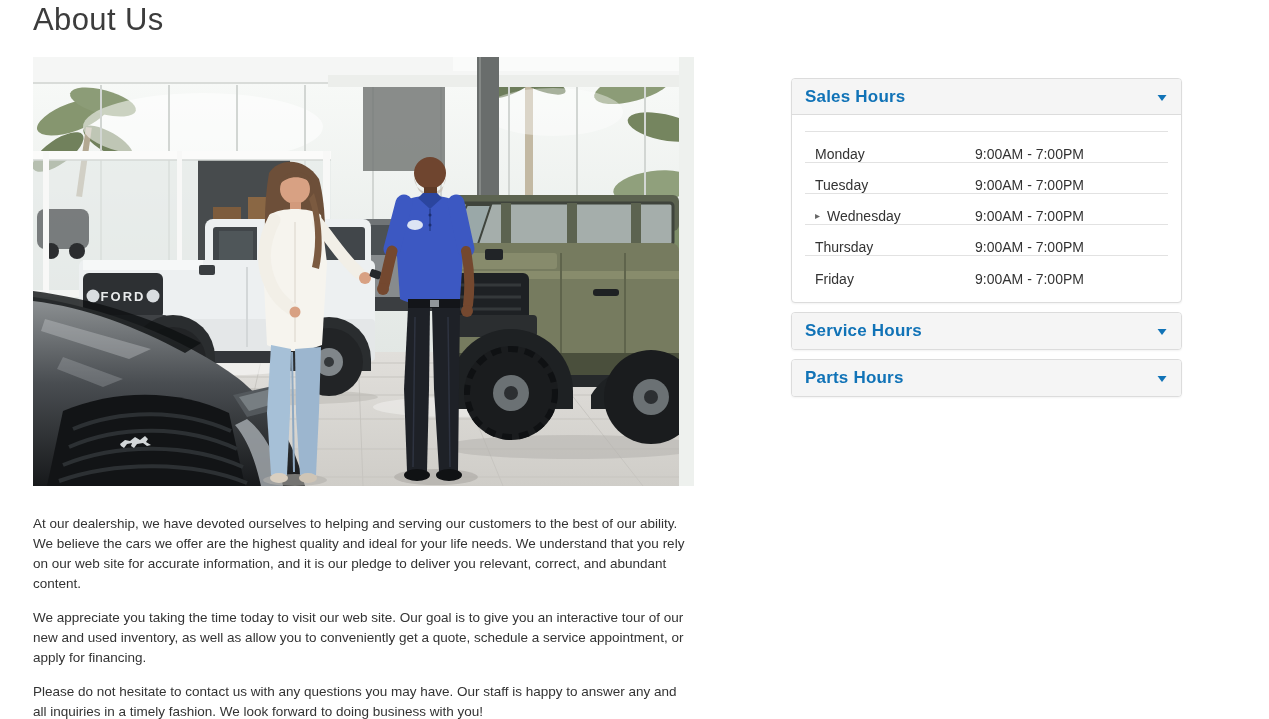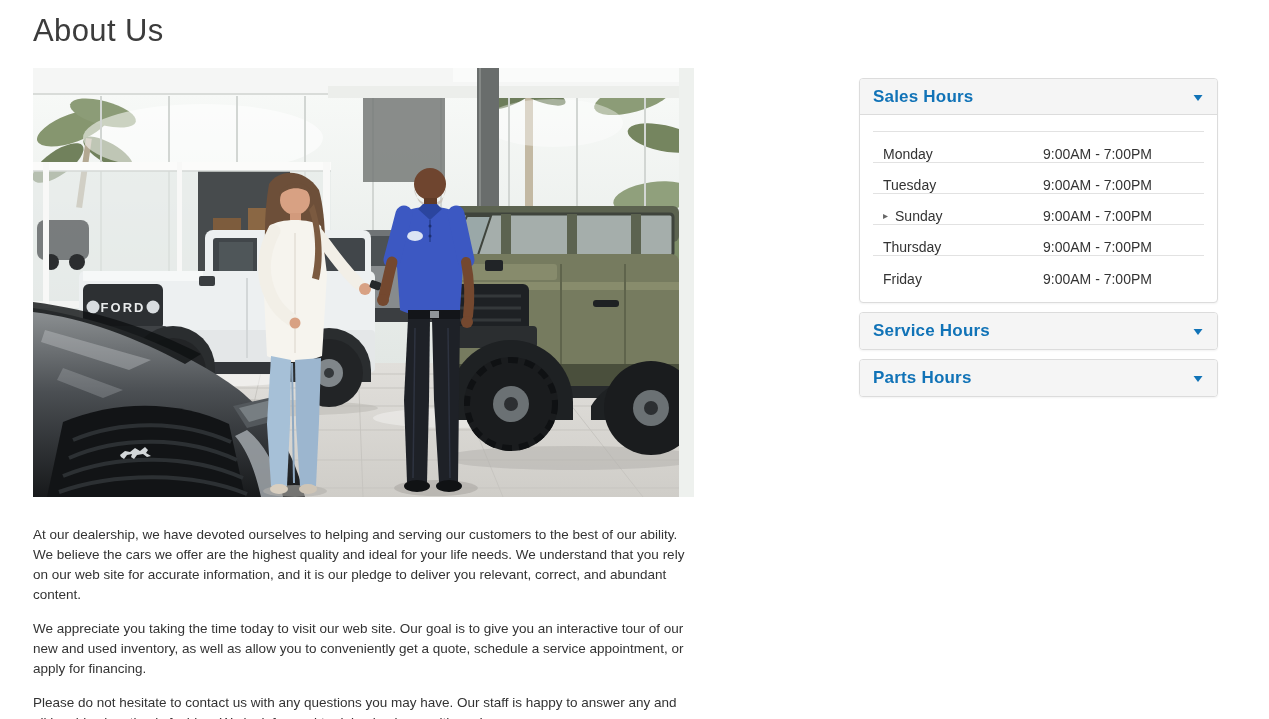--- a/index.html
+++ b/index.html
@@ -13,30 +13,30 @@
   }
   *{box-sizing:border-box;margin:0;padding:0}
   html,body{background:var(--page-bg)}
   .page{
     position:relative;width:1269px;height:719px;overflow:hidden;
     background:var(--page-bg);
     font-family:"Liberation Sans",sans-serif;
   }
   .left-col{position:absolute;left:33px;top:0;width:653px}
   h1.page-title{
-    margin:13px 0 0;font-size:31px;line-height:36px;font-weight:500;
+    margin:2px 0 0;font-size:31px;line-height:36px;font-weight:500;
     color:var(--heading-text);letter-spacing:.4px;
   }
   .photo{margin-top:19px;width:661px;height:429px;overflow:hidden;background:#eef1ee}
   .photo svg{display:block}
   .copy{margin-top:28px}
   .copy p{
     margin:0 0 14px;font-size:13.5px;line-height:20px;color:var(--body-text);
   }
-  .right-col{position:absolute;left:859px;top:78px;width:359px}
+  .right-col{position:absolute;left:791px;top:78px;width:391px}
   .panel{
     border:1px solid var(--panel-border);border-radius:4px;background:#fff;
     margin-bottom:9px;box-shadow:0 1px 2px rgba(0,0,0,.05);
   }
   .panel-header{
     background:var(--panel-bg);padding:7px 13px;min-height:36px;
     display:flex;align-items:center;justify-content:space-between;
     cursor:pointer;border-radius:3px;
   }
   .panel.expanded .panel-header{
@@ -323,21 +323,21 @@
             <span class="day">Monday</span>
             <span class="time">9:00AM - 7:00PM</span>
           </div>
           <div class="hrow">
             <span class="day">Tuesday</span>
             <span class="time">9:00AM - 7:00PM</span>
           </div>
           <div class="hrow">
             <span class="day">
               <span class="marker">▸</span>
-              <span>Sunday</span>
+              <span>Wednesday</span>
             </span>
             <span class="time">9:00AM - 7:00PM</span>
           </div>
           <div class="hrow">
             <span class="day">Thursday</span>
             <span class="time">9:00AM - 7:00PM</span>
           </div>
           <div class="hrow">
             <span class="day">Friday</span>
             <span class="time">9:00AM - 7:00PM</span>

